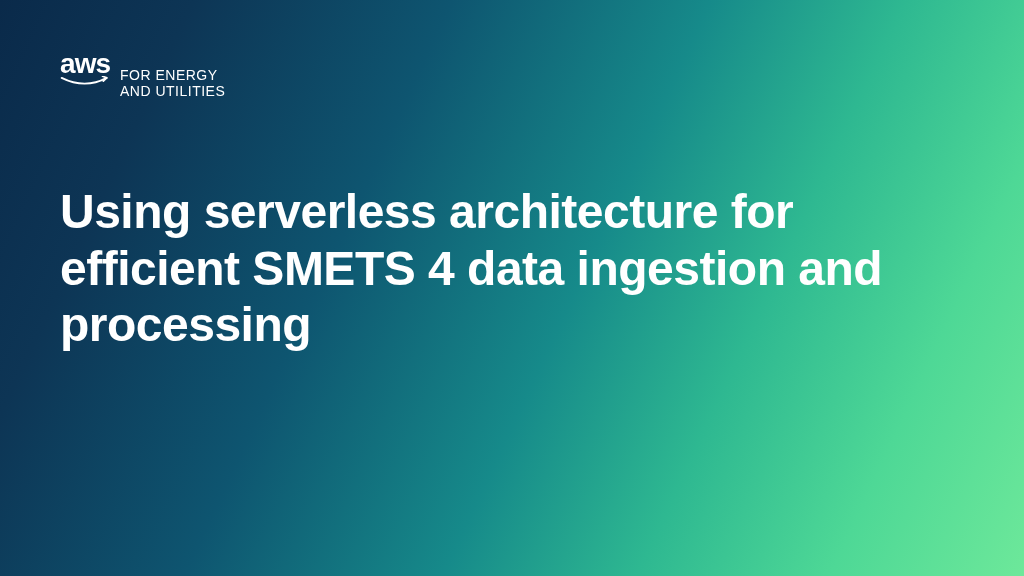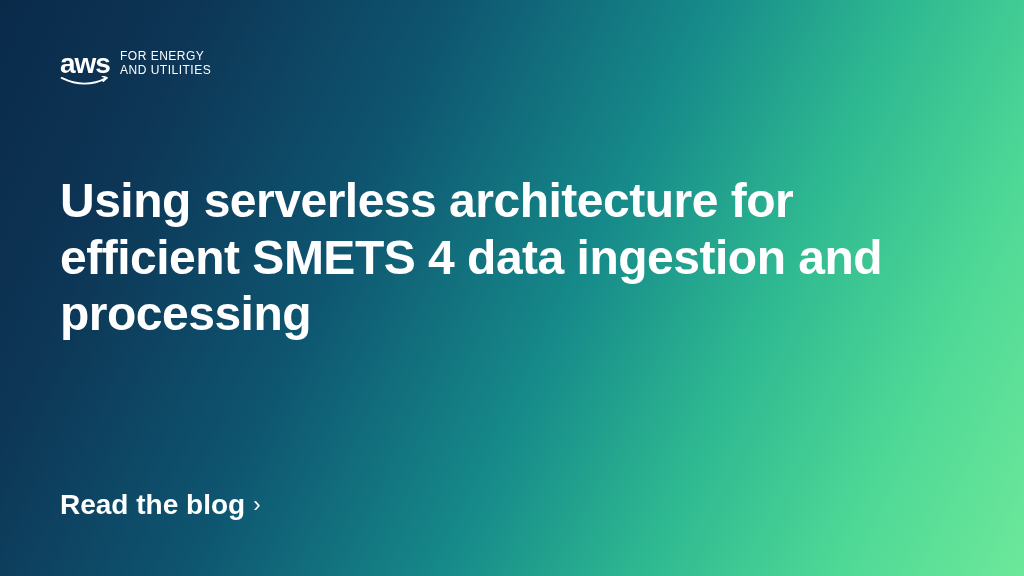--- a/index.html
+++ b/index.html
@@ -35,44 +35,44 @@
     .logo-section {
       display: flex;
       align-items: flex-start;
       gap: 10px;
       margin-bottom: 85px;
     }
     
     .aws-logo {
       display: flex;
       flex-direction: column;
-      align-items: flex-start;
+      align-items: flex-end;
     }
     
     .aws-text {
       color: white;
       font-size: 28px;
       font-weight: 600;
       letter-spacing: -1px;
       line-height: 1;
     }
     
     .aws-smile {
       width: 50px;
       height: 12px;
       margin-top: -2px;
     }
     
     .logo-subtitle {
       color: white;
-      font-size: 12px;
+      font-size: 14px;
       font-weight: 500;
       line-height: 1.15;
       letter-spacing: 0.5px;
-      margin-top: 0;
+      margin-top: 17px;
     }
     
     .headline {
       color: white;
       font-size: 48px;
       font-weight: 700;
       line-height: 1.18;
       letter-spacing: -0.5px;
       max-width: 870px;
     }
@@ -108,18 +108,14 @@
       </svg>
     </div>
     <div class="logo-subtitle">
       <div>FOR ENERGY</div>
       <div>AND UTILITIES</div>
     </div>
   </div>
 
   <h1 class="headline">Using serverless architecture for efficient SMETS 4 data ingestion and processing</h1>
 
-  <div class="cta">
-    <span>Read the blog</span>
-    <span class="chevron">›</span>
-  </div>
 
 </div>
 
 </body></html>

